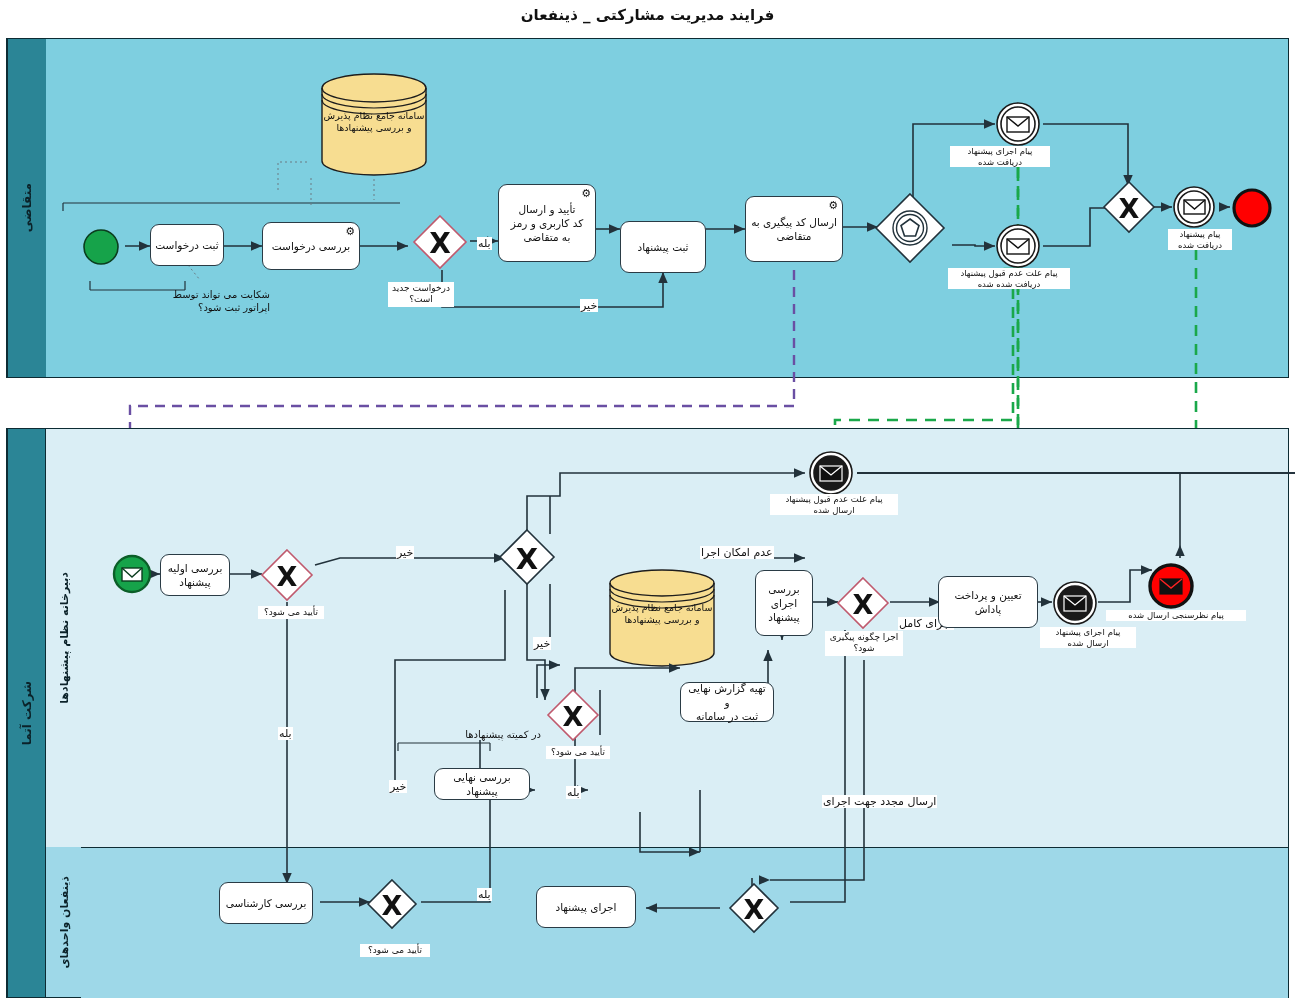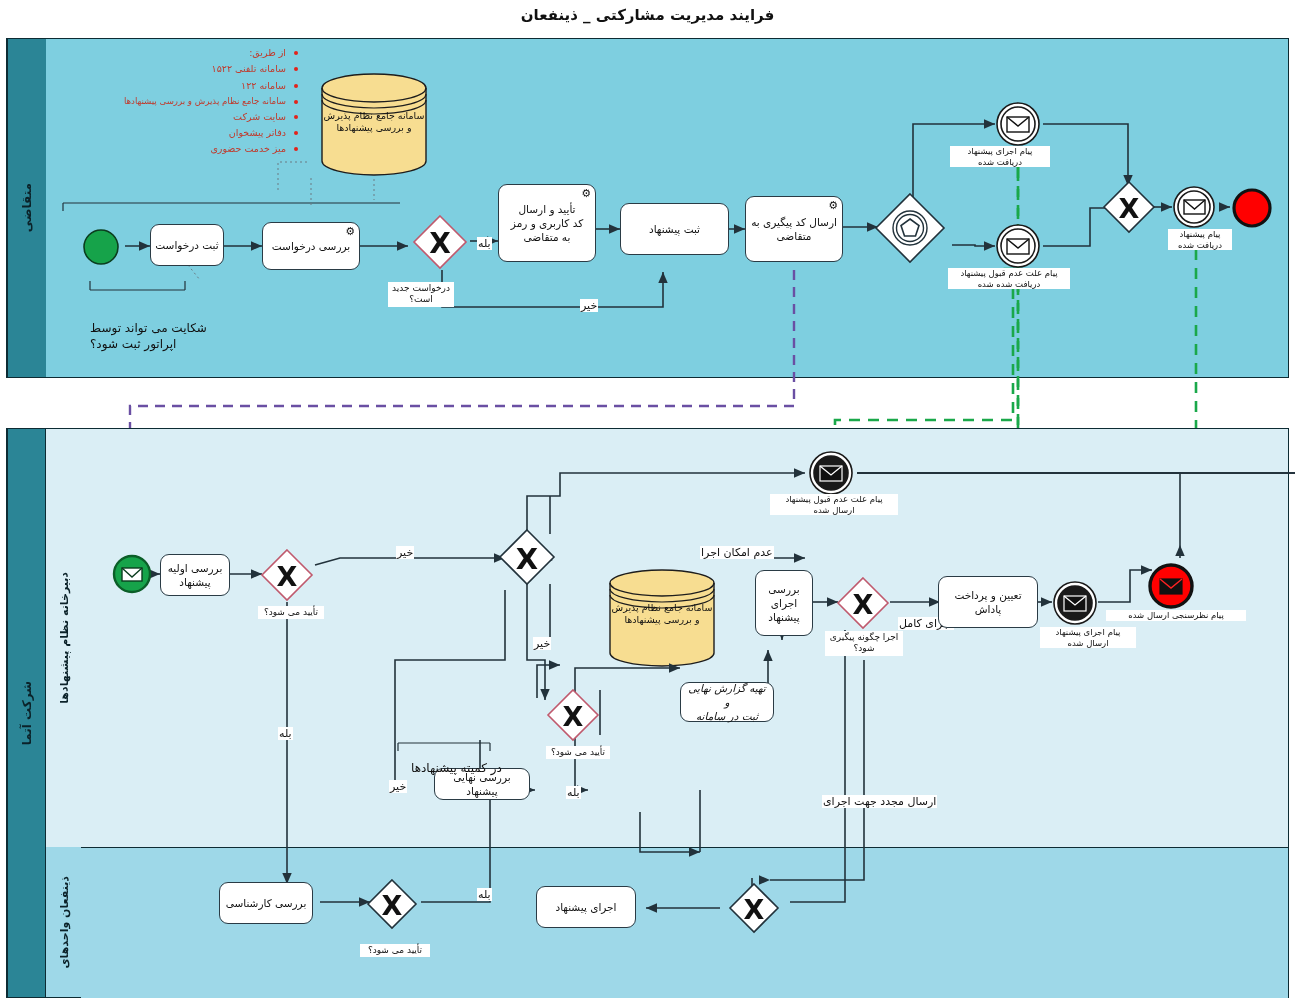--- a/index.html
+++ b/index.html
@@ -13,21 +13,21 @@
   .lanehdr{position:absolute;width:36px;display:flex;align-items:center;justify-content:center;border-bottom:1px solid #0d2b33;}
   .lanehdr span{writing-mode:vertical-rl;transform:rotate(180deg);font-size:11px;font-weight:bold;color:#0b2229;white-space:nowrap;}
   .lanebody{position:absolute;}
   .task{position:absolute;background:#ffffff;border:1.6px solid #2a3b45;border-radius:9px;
         display:flex;align-items:center;justify-content:center;text-align:center;
         font-size:10.5px;line-height:1.35;color:#111;padding:2px 4px;box-sizing:border-box;direction:rtl;}
   .task .gear{position:absolute;top:3px;right:4px;font-size:11px;line-height:1;}
   .gw{position:absolute;}
   .gwlab{position:absolute;background:#ffffff;font-size:9px;line-height:1.25;text-align:center;color:#111;direction:rtl;padding:1px 2px;}
   .flowlab{position:absolute;background:#ffffff;font-size:11px;color:#111;direction:rtl;padding:0 1px;white-space:nowrap;}
-  .annot{position:absolute;font-size:12px;line-height:1.3;text-align:left;color:#111;direction:rtl;white-space:nowrap;margin-top:33px;}
+  .annot{position:absolute;font-size:10px;line-height:1.3;text-align:right;color:#111;direction:rtl;white-space:nowrap;}
   .bullets{position:absolute;direction:rtl;font-size:9.5px;line-height:1.72;color:#c0392b;}
   .bullets li{list-style:none;position:relative;padding-right:14px;white-space:nowrap;}
   .bullets li:before{content:"";position:absolute;right:2px;top:6px;width:4px;height:4px;border-radius:50%;background:#e2231a;}
   .bullets ul{margin:0;padding:0;}
   .dstore{position:absolute;}
   .dstore .dlabel{position:absolute;left:0;right:0;top:38%;text-align:center;font-size:9.5px;line-height:1.3;color:#111;direction:rtl;}
   svg{position:absolute;left:0;top:0;overflow:visible;}
   .ev{position:absolute;}
   .evlab{position:absolute;background:#ffffff;font-size:8.5px;line-height:1.25;text-align:center;color:#111;direction:rtl;padding:0 2px;}
 </style>
@@ -37,31 +37,20 @@
 <div id="stage">
 
   <div id="title">فرایند مدیریت مشارکتی _ ذینفعان</div>
 
   <div class="pool" style="left:6px;top:38px;width:1283px;height:340px;background:#7ecfe0;">
     <div class="poolhdr">
       <span>متقاضی</span>
     </div>
   </div>
 
-  <div class="bullets" style="left:120px;top:45px;width:180px;text-align:right;">
-    <ul>
-      <li>از طریق:</li>
-      <li>سامانه تلفنی ۱۵۲۲</li>
-      <li>سامانه ۱۲۲</li>
-      <li style="white-space:nowrap;font-size:8.6px;">سامانه جامع نظام پذیرش و بررسی پیشنهادها</li>
-      <li>سایت شرکت</li>
-      <li>دفاتر پیشخوان</li>
-      <li>میز خدمت حضوری</li>
-    </ul>
-  </div>
 
   <div class="dstore" style="left:320px;top:72px;width:108px;height:105px;">
     <svg width="108" height="105" viewBox="0 0 108 105">
       <path d="M2 16 a52 14 0 0 1 104 0 v73 a52 14 0 0 1 -104 0 z" fill="#f7dd91" stroke="#1d1d1d" stroke-width="1.4"></path>
       <path d="M2 16 a52 14 0 0 0 104 0" fill="none" stroke="#1d1d1d" stroke-width="1.4"></path>
       <path d="M2 22 a52 14 0 0 0 104 0" fill="none" stroke="#1d1d1d" stroke-width="1.2"></path>
       <path d="M2 28 a52 14 0 0 0 104 0" fill="none" stroke="#1d1d1d" stroke-width="1.2"></path>
     </svg>
     <div class="dlabel" style="top:36%;">
       <div>سامانه جامع نظام پذیرش</div>
@@ -155,21 +144,21 @@
 
   <div class="task" style="left:498px;top:184px;width:98px;height:78px;">
     <span class="gear">⚙</span>
     <span>
       <span>تأیید و ارسال</span><br>
       <span>کد کاربری و رمز</span><br>
       <span>به متقاضی</span>
     </span>
   </div>
 
-  <div class="task" style="left:620px;top:203px;width:109px;height:52px;">
+  <div class="task" style="left:620px;top:221px;width:86px;height:52px;">
     <span>ثبت پیشنهاد</span>
   </div>
 
   <div class="task" style="left:745px;top:196px;width:98px;height:66px;">
     <span class="gear">⚙</span>
     <span>
       <span>ارسال کد پیگیری به</span><br>
       <span>متقاضی</span>
     </span>
   </div>
@@ -409,21 +398,21 @@
 
   <div class="ev" style="left:1148px;top:563px;width:46px;height:46px;">
     <svg width="46" height="46">
       <circle cx="23" cy="23" r="21" fill="#ff0000" stroke="#111" stroke-width="3.4"></circle>
       <rect x="12" y="16" width="22" height="15" fill="#111" stroke="#111" stroke-width="1.2"></rect>
       <path d="M12 16 L23 25 L34 16" fill="none" stroke="#ff2222" stroke-width="1.4"></path>
     </svg>
   </div>
   <div class="evlab" style="left:1106px;top:610px;width:136px;">پیام نظرسنجی ارسال شده</div>
 
-  <div class="task" style="left:680px;top:682px;width:94px;height:40px;font-style:italic;">
+  <div class="task" style="left:680px;top:682px;width:94px;height:40px;">
     <span>
       <span>تهیه گزارش نهایی و</span><br>
       <span>ثبت در سامانه</span>
     </span>
   </div>
 
   <div class="gw" style="left:546px;top:688px;width:54px;height:54px;">
     <svg width="54" height="54">
         <polygon points="27,2 52,27 27,52 2,27" fill="#ffffff" stroke="#c05a6e" stroke-width="1.6"></polygon>
     <text x="27" y="38" font-size="27" font-weight="bold" text-anchor="middle" fill="#111" font-family="DejaVu Sans, sans-serif">X</text>

